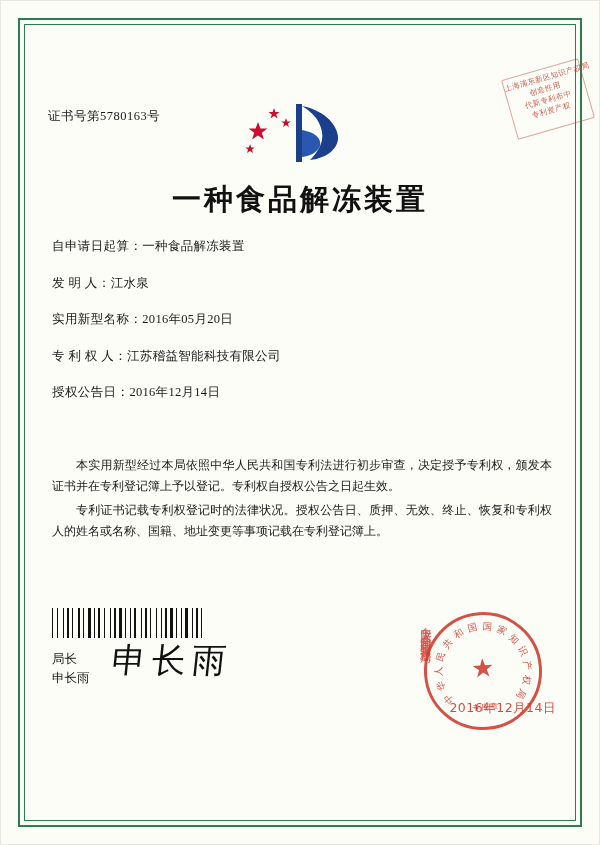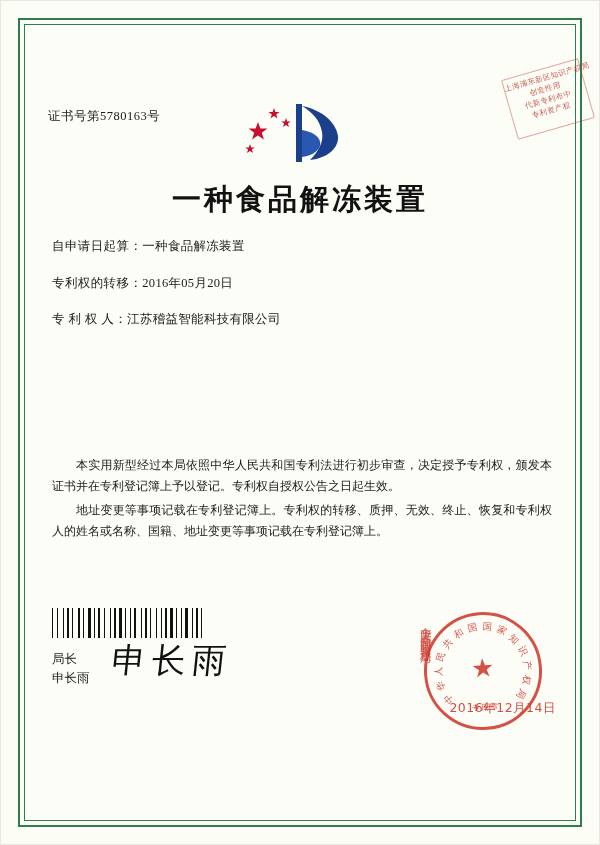--- a/index.html
+++ b/index.html
@@ -307,30 +307,36 @@
     </div>
   </div>
 
   <div class="title">一种食品解冻装置</div>
 
   <div class="fields">
     <div class="field-row">
       <span class="field-label">自申请日起算：</span><span class="field-value">一种食品解冻装置</span>
     </div>
     <div class="field-row">
-      <span class="field-label">专利权的转移：</span><span class="field-value">2016年05月20日</span>
+      <span class="field-label">发  明  人：</span><span class="field-value">江水泉</span>
+    </div>
+    <div class="field-row">
+      <span class="field-label">实用新型名称：</span><span class="field-value">2016年05月20日</span>
     </div>
     <div class="field-row">
       <span class="field-label">专  利  权  人：</span><span class="field-value">江苏稽益智能科技有限公司</span>
     </div>
+    <div class="field-row">
+      <span class="field-label">授权公告日：</span><span class="field-value">2016年12月14日</span>
+    </div>
   </div>
 
   <div class="body-text">
     <p>本实用新型经过本局依照中华人民共和国专利法进行初步审查，决定授予专利权，颁发本证书并在专利登记簿上予以登记。专利权自授权公告之日起生效。</p>
-    <p>地址变更等事项记载在专利登记簿上。专利权的转移、质押、无效、终止、恢复和专利权人的姓名或名称、国籍、地址变更等事项记载在专利登记簿上。</p>
+    <p>专利证书记载专利权登记时的法律状况。授权公告日、质押、无效、终止、恢复和专利权人的姓名或名称、国籍、地址变更等事项记载在专利登记簿上。</p>
   </div>
 
   <div class="barcode">
       <i style="width: 1px; background: rgb(17, 17, 17);"></i>
       <i style="width: 2px; background: transparent;"></i>
       <i style="width: 1px; background: rgb(17, 17, 17);"></i>
       <i style="width: 3px; background: transparent;"></i>
       <i style="width: 1px; background: rgb(17, 17, 17);"></i>
       <i style="width: 1px; background: transparent;"></i>
       <i style="width: 2px; background: rgb(17, 17, 17);"></i>

